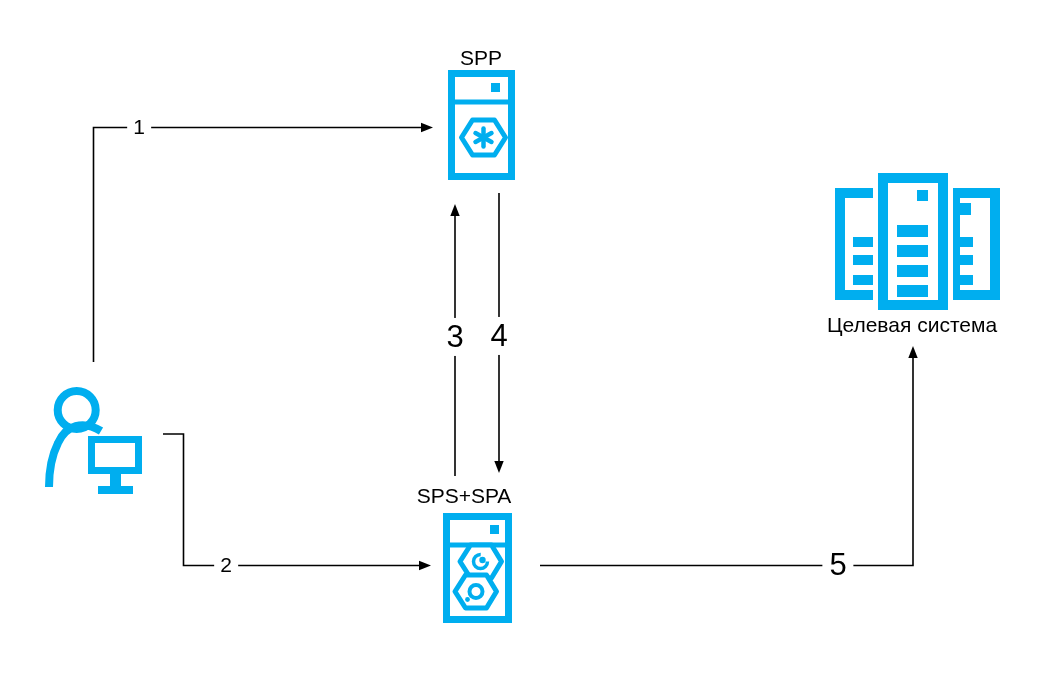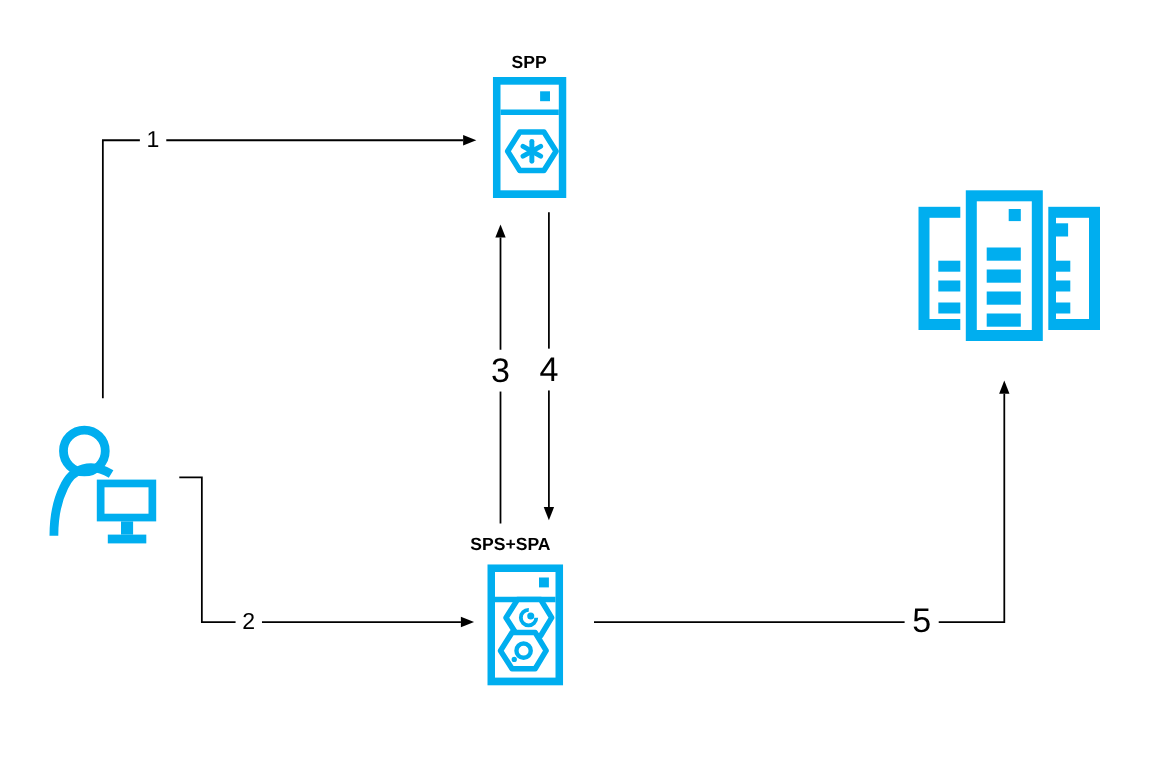--- a/index.html
+++ b/index.html
@@ -17,21 +17,21 @@
     width: 1050px; height: 696px;
   }
   .icon { position: absolute; }
   .lbl {
     position: absolute;
     transform: translate(-50%, -50%);
     color: #000000;
     white-space: nowrap;
     line-height: 1.1;
   }
-  .node-lbl { font-size: 16px; font-weight: bold; }
+  .node-lbl { font-size: 21px; }
   .step {
     background: #ffffff;
     text-align: center;
   }
   .step-sm { font-size: 21px; padding: 0 6px; }
   .step-lg { font-size: 31px; padding: 2px 7px; }
 </style>
 </head>
 <body>
 
@@ -123,20 +123,21 @@
       <rect x="89" y="20" width="11" height="11" fill="#00AEEF"></rect>
       <rect x="69" y="55" width="31" height="12" fill="#00AEEF"></rect>
       <rect x="69" y="75" width="31" height="12" fill="#00AEEF"></rect>
       <rect x="69" y="95" width="31" height="12" fill="#00AEEF"></rect>
       <rect x="69" y="115" width="31" height="12" fill="#00AEEF"></rect>
     </g>
   </svg>
 
   <div class="lbl node-lbl" style="left:481px; top:58px;">SPP</div>
   <div class="lbl node-lbl" style="left:464px; top:496px;">SPS+SPA</div>
+  <div class="lbl node-lbl" style="left:912px; top:325px;">Целевая система</div>
 
   <div class="lbl step step-sm" style="left:139px; top:127px;">1</div>
   <div class="lbl step step-sm" style="left:226px; top:565px;">2</div>
   <div class="lbl step step-lg" style="left:455px; top:337px;">3</div>
   <div class="lbl step step-lg" style="left:499px; top:336px;">4</div>
   <div class="lbl step step-lg" style="left:838px; top:565px;">5</div>
 
 </div>
 
 </body></html>

